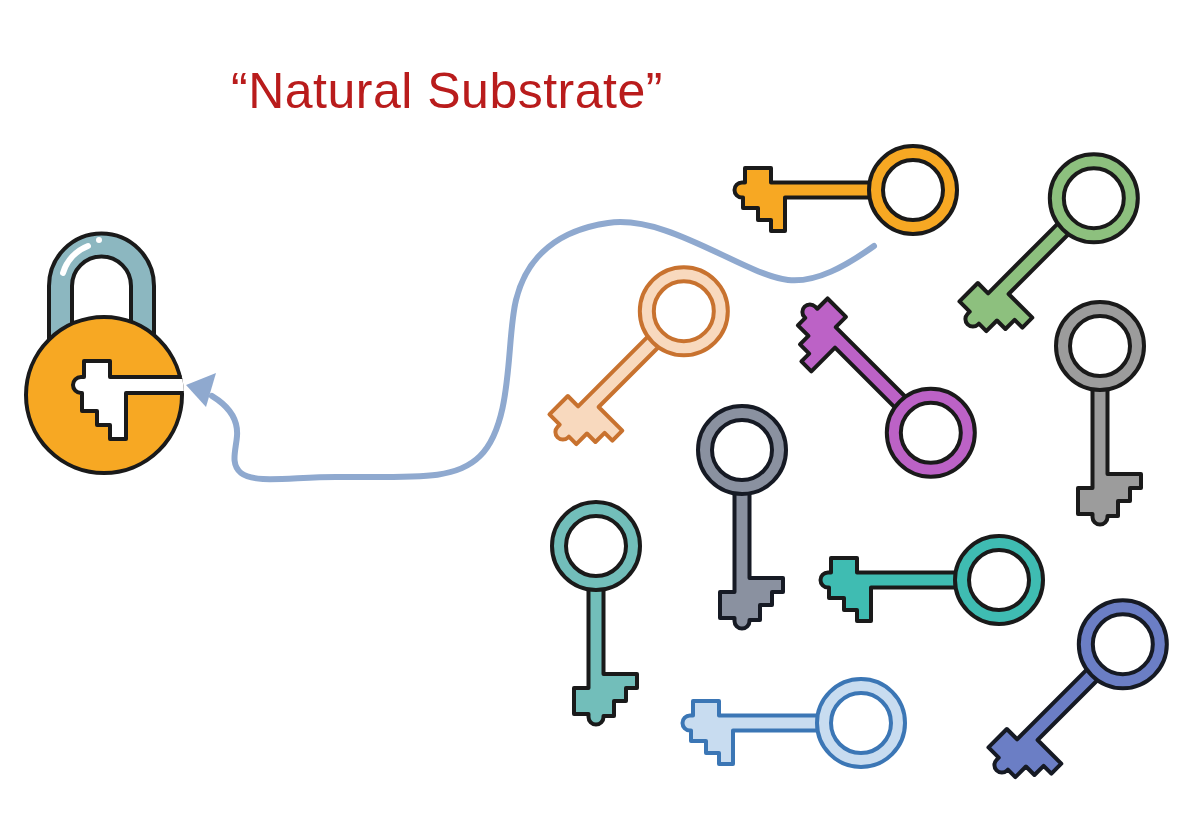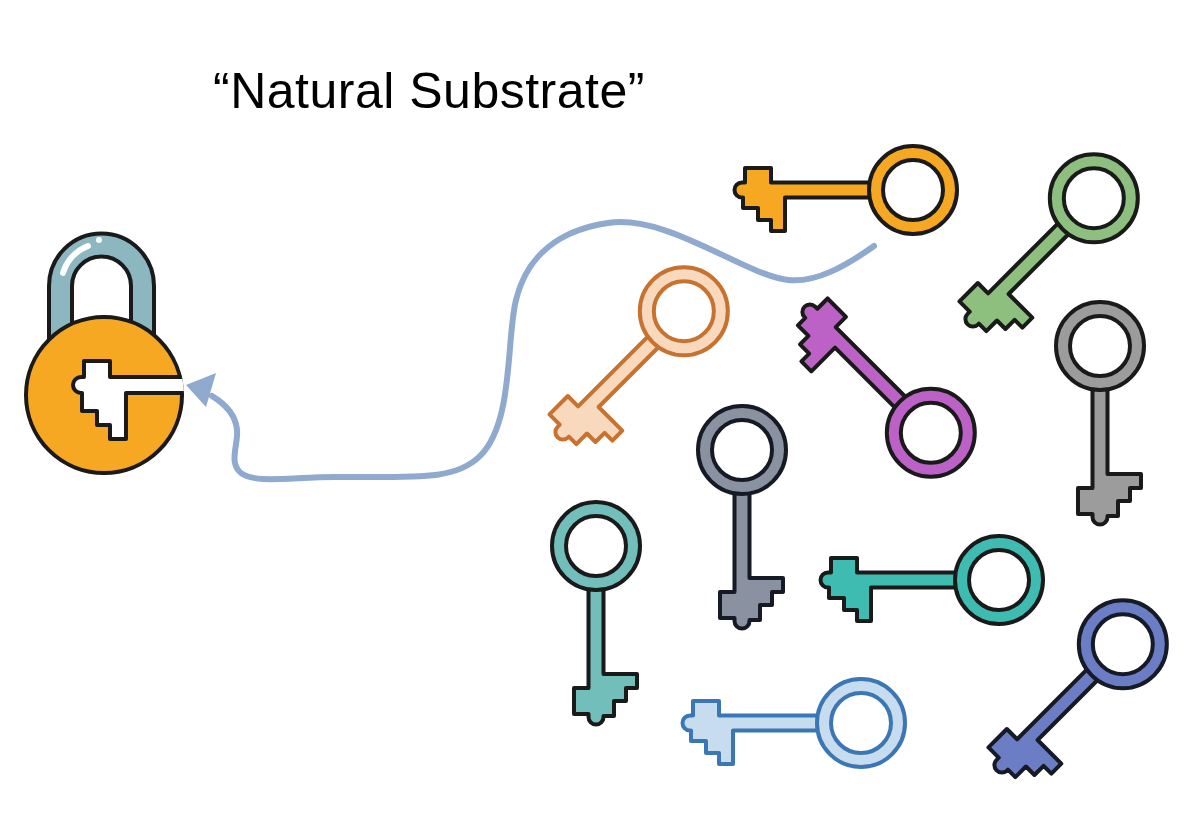--- a/index.html
+++ b/index.html
@@ -6,25 +6,25 @@
   body{background:#e8e8e8;font-family:"Liberation Sans", sans-serif;}
   .page{
     position:relative;
     width:1200px;height:829px;
     background:#ffffff;
     overflow:hidden;
     margin:0 auto;
   }
   .title{
     position:absolute;
-    left:213px;top:64px;
+    left:231px;top:64px;
     font-size:50px;
     line-height:1.1;
     letter-spacing:0.5px;
-    color:#000000;
+    color:#b91c1c;
     white-space:nowrap;
   }
   svg.scene{position:absolute;left:0;top:0;}
 </style>
 </head>
 <body>
 
 <div class="page">
 
   <div class="title">“Natural Substrate”</div>

